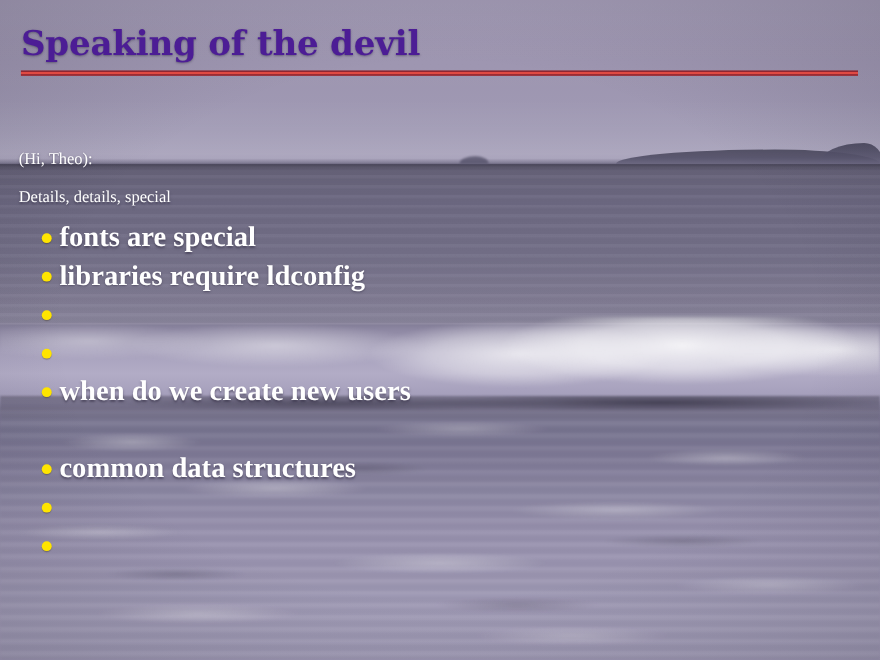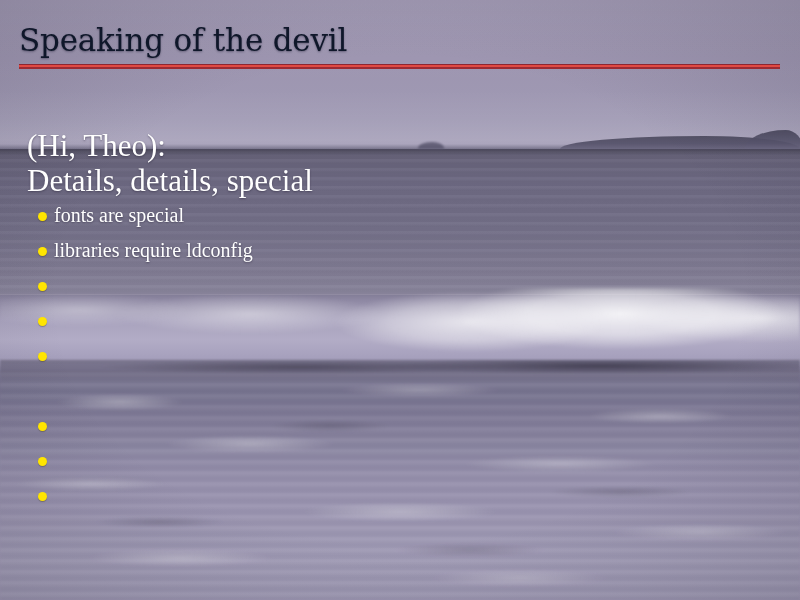--- a/index.html
+++ b/index.html
@@ -188,24 +188,24 @@
     top: 0;
     width: 800px;
     height: 600px;
   }
 
   .title {
     position: absolute;
     left: 19px;
     top: 21px;
     font-family: "DejaVu Serif", "Liberation Serif", serif;
-    font-weight: normal;
+    font-weight: bold;
     font-size: 31px;
     line-height: 38px;
-    color: #0f172a;
+    color: #4c1d95;
     letter-spacing: -0.2px;
     white-space: nowrap;
     text-shadow: 0 1px 2px rgba(40,35,60,0.45);
   }
 
   .title-rule {
     position: absolute;
     left: 19px;
     top: 64px;
     width: 761px;
@@ -226,27 +226,28 @@
   .line {
     position: relative;
     height: 35px;
     line-height: 35px;
     color: #ffffff;
     white-space: nowrap;
     text-shadow: 0 1px 2px rgba(45,40,62,0.55);
   }
 
   .line.level-0 {
-    padding-left: 27px;
-    font-size: 31px;
+    padding-left: 17px;
+    font-size: 15px;
   }
 
   .line.level-1 {
     padding-left: 54px;
-    font-size: 20px;
+    font-size: 26px;
+    font-weight: bold;
   }
 
   .line.spacer {
     height: 35px;
   }
 
   .bullet {
     position: absolute;
     left: 38px;
     top: 50%;
@@ -281,21 +282,21 @@
 
     <div class="title-rule"></div>
 
     <div class="body" id="body-lines">
         <div class="line level-0"><span>(Hi, Theo):</span></div>
         <div class="line level-0"><span>Details, details, special</span></div>
         <div class="line level-1"><span class="bullet"></span><span>fonts are special</span></div>
         <div class="line level-1"><span class="bullet"></span><span>libraries require ldconfig</span></div>
         <div class="line level-1"><span class="bullet"></span></div>
         <div class="line level-1"><span class="bullet"></span></div>
-        <div class="line level-1"><span class="bullet"></span></div>
+        <div class="line level-1"><span class="bullet"></span><span>when do we create new users</span></div>
         <div class="line level-0 spacer"><span></span></div>
-        <div class="line level-1"><span class="bullet"></span></div>
+        <div class="line level-1"><span class="bullet"></span><span>common data structures</span></div>
         <div class="line level-1"><span class="bullet"></span></div>
         <div class="line level-1"><span class="bullet"></span></div>
       </div>
 
   </div>
 </div>
 
 </body></html>

